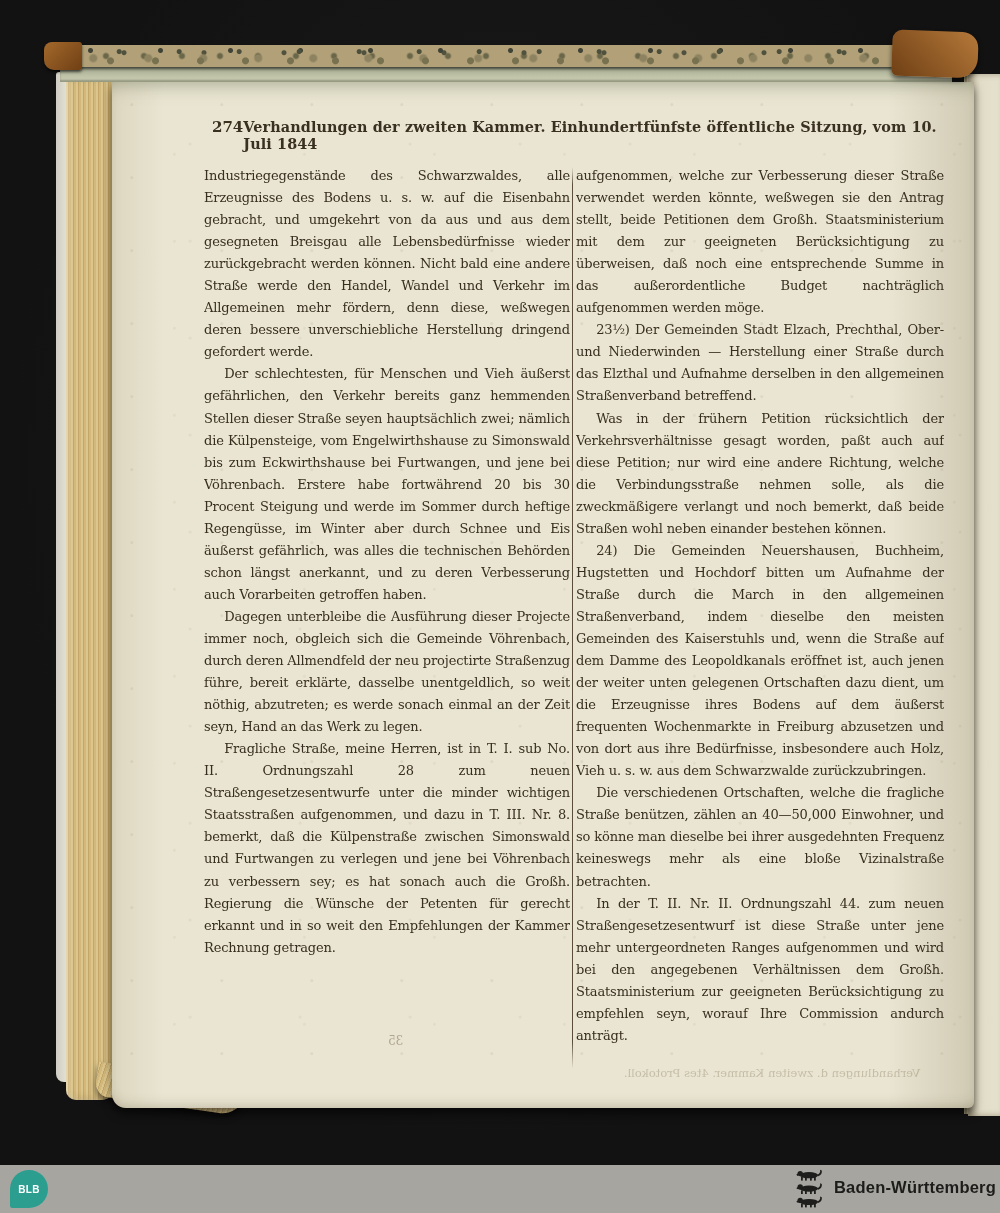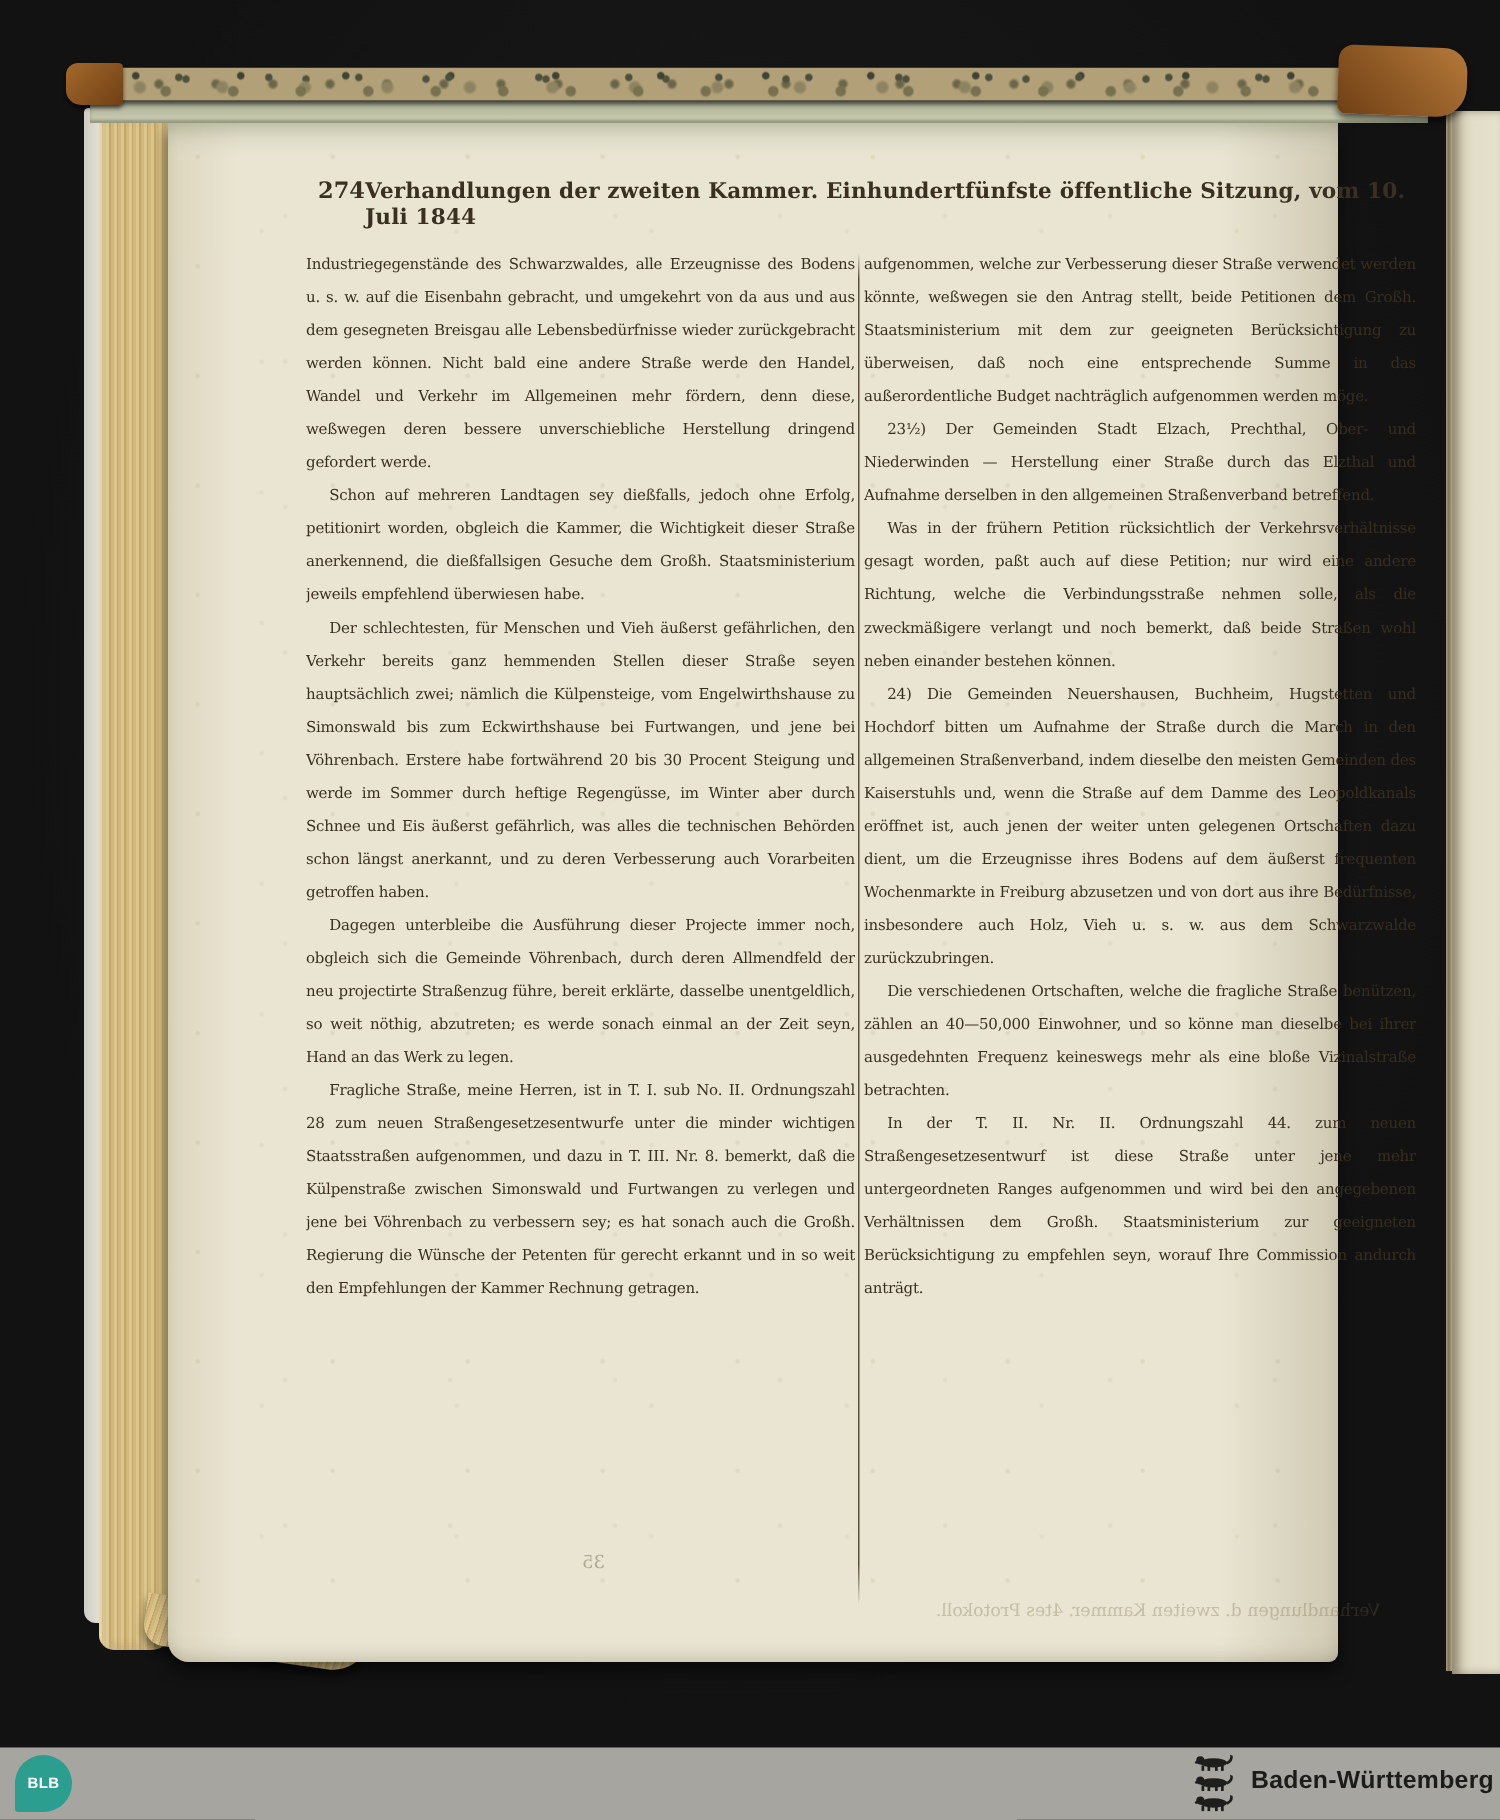--- a/index.html
+++ b/index.html
@@ -48,38 +48,38 @@
     background:linear-gradient(225deg,#b5793a,#6f3f14);
     border-radius:10px 16px 20px 6px;transform:rotate(2deg);
     box-shadow:0 3px 5px rgba(0,0,0,.6);}
   
   .facing-sliver{position:absolute;left:968px;top:74px;width:32px;height:1042px;
     background:linear-gradient(to right,#c9c3ab,#e2ddc8 40%,#e6e1cd);
     box-shadow:inset 4px 0 6px rgba(80,65,40,.45);}
   .fold-line{position:absolute;left:964px;top:72px;width:4px;height:1042px;
     background:linear-gradient(to right,#a39a7d,#7c7357,#b3ab8e);}
   
-  .page{position:absolute;left:112px;top:82px;width:780px;height:1026px;
+  .page{position:absolute;left:112px;top:82px;width:862px;height:1026px;
     background-color:#e9e5d2;
     background-image:
       radial-gradient(circle at 22% 31%, rgba(120,100,60,.10) 0 1px, transparent 2px),
       radial-gradient(circle at 71% 64%, rgba(120,100,60,.08) 0 1px, transparent 2px),
       radial-gradient(circle at 48% 83%, rgba(120,100,60,.07) 0 1px, transparent 2px),
       linear-gradient(to right, rgba(150,125,80,.14) 0%, rgba(0,0,0,0) 6%, rgba(0,0,0,0) 90%, rgba(110,95,60,.20) 100%);
     background-size:90px 73px,110px 97px,130px 87px,100% 100%;
     box-shadow:inset 0 14px 18px -12px rgba(100,110,80,.5), inset 0 -10px 14px -10px rgba(90,75,45,.35),
       0 6px 10px rgba(0,0,0,.55);
     border-radius:0 0 6px 14px;}
   .text-area{position:absolute;left:92px;top:36px;width:740px;}
   .page-head{display:flex;align-items:baseline;color:#3a3022;margin-bottom:13px;}
   .page-num{font-weight:bold;font-size:15px;margin-left:8px;}
   .head-title{flex:1;text-align:left;font-weight:bold;font-size:14.4px;letter-spacing:.1px;}
   .cols{display:flex;}
   .col{width:366px;height:912px;overflow:hidden;color:#382e1f;
-    font-size:10px;line-height:22.05px;text-align:justify;letter-spacing:-.15px;}
+    font-size:13px;line-height:22.05px;text-align:justify;letter-spacing:-.15px;}
   .col p{margin:0;}
   .col p.ind{text-indent:1.55em;}
   .divider{width:1px;background:linear-gradient(to bottom,rgba(80,68,48,0) 0,#5a4e38 2%,#5a4e38 97%,rgba(80,68,48,0));
     margin:2px 3px 0 2px;height:902px;}
   .col-right{flex:1;}
   .sig-mark{position:absolute;left:276px;top:952px;font-size:12px;color:rgba(115,98,66,.48);
     transform:scaleX(-1);}
   .ghost-line{position:absolute;left:470px;top:984px;width:380px;font-size:11.5px;text-align:center;
     color:rgba(115,98,66,.30);transform:scaleX(-1);filter:blur(.4px);}
   
@@ -106,21 +106,20 @@
 
   <div class="page">
     <div class="text-area">
       <div class="page-head">
         <span class="page-num">274</span>
         <span class="head-title">Verhandlungen der zweiten Kammer. Einhundertfünfste öffentliche Sitzung, vom 10. Juli 1844</span>
       </div>
       <div class="cols">
         <div class="col col-left">
           <p>Industriegegenstände des Schwarzwaldes, alle Erzeugnisse des Bodens u. s. w. auf die Eisenbahn gebracht, und umgekehrt von da aus und aus dem gesegneten Breisgau alle Lebensbedürfnisse wieder zurückgebracht werden können. Nicht bald eine andere Straße werde den Handel, Wandel und Verkehr im Allgemeinen mehr fördern, denn diese, weßwegen deren bessere unverschiebliche Herstellung dringend gefordert werde.</p>
-          <p class="ind">Schon auf mehreren Landtagen sey dießfalls, jedoch ohne Erfolg, petitionirt worden, obgleich die Kammer, die Wichtigkeit dieser Straße anerkennend, die dießfallsigen Gesuche dem Großh. Staatsministerium jeweils empfehlend überwiesen habe.</p>
           <p class="ind">Der schlechtesten, für Menschen und Vieh äußerst gefährlichen, den Verkehr bereits ganz hemmenden Stellen dieser Straße seyen hauptsächlich zwei; nämlich die Külpensteige, vom Engelwirthshause zu Simonswald bis zum Eckwirthshause bei Furtwangen, und jene bei Vöhrenbach. Erstere habe fortwährend 20 bis 30 Procent Steigung und werde im Sommer durch heftige Regengüsse, im Winter aber durch Schnee und Eis äußerst gefährlich, was alles die technischen Behörden schon längst anerkannt, und zu deren Verbesserung auch Vorarbeiten getroffen haben.</p>
           <p class="ind">Dagegen unterbleibe die Ausführung dieser Projecte immer noch, obgleich sich die Gemeinde Vöhrenbach, durch deren Allmendfeld der neu projectirte Straßenzug führe, bereit erklärte, dasselbe unentgeldlich, so weit nöthig, abzutreten; es werde sonach einmal an der Zeit seyn, Hand an das Werk zu legen.</p>
           <p class="ind">Fragliche Straße, meine Herren, ist in T. I. sub No. II. Ordnungszahl 28 zum neuen Straßengesetzesentwurfe unter die minder wichtigen Staatsstraßen aufgenommen, und dazu in T. III. Nr. 8. bemerkt, daß die Külpenstraße zwischen Simonswald und Furtwangen zu verlegen und jene bei Vöhrenbach zu verbessern sey; es hat sonach auch die Großh. Regierung die Wünsche der Petenten für gerecht erkannt und in so weit den Empfehlungen der Kammer Rechnung getragen.</p>
 
         </div>
         <div class="divider"></div>
         <div class="col col-right">
           <p>aufgenommen, welche zur Verbesserung dieser Straße verwendet werden könnte, weßwegen sie den Antrag stellt, beide Petitionen dem Großh. Staatsministerium mit dem zur geeigneten Berücksichtigung zu überweisen, daß noch eine entsprechende Summe in das außerordentliche Budget nachträglich aufgenommen werden möge.</p>
           <p class="ind">23½) Der Gemeinden Stadt Elzach, Prechthal, Ober- und Niederwinden — Herstellung einer Straße durch das Elzthal und Aufnahme derselben in den allgemeinen Straßenverband betreffend.</p>
           <p class="ind">Was in der frühern Petition rücksichtlich der Verkehrsverhältnisse gesagt worden, paßt auch auf diese Petition; nur wird eine andere Richtung, welche die Verbindungsstraße nehmen solle, als die zweckmäßigere verlangt und noch bemerkt, daß beide Straßen wohl neben einander bestehen können.</p>

